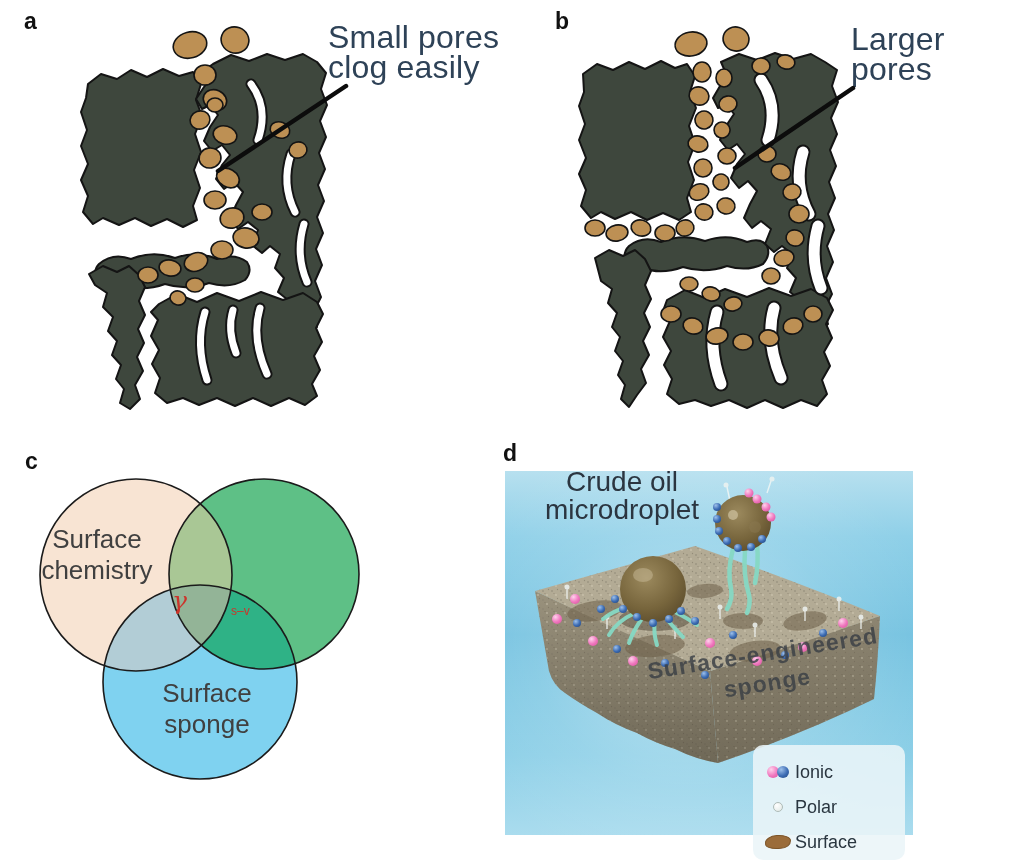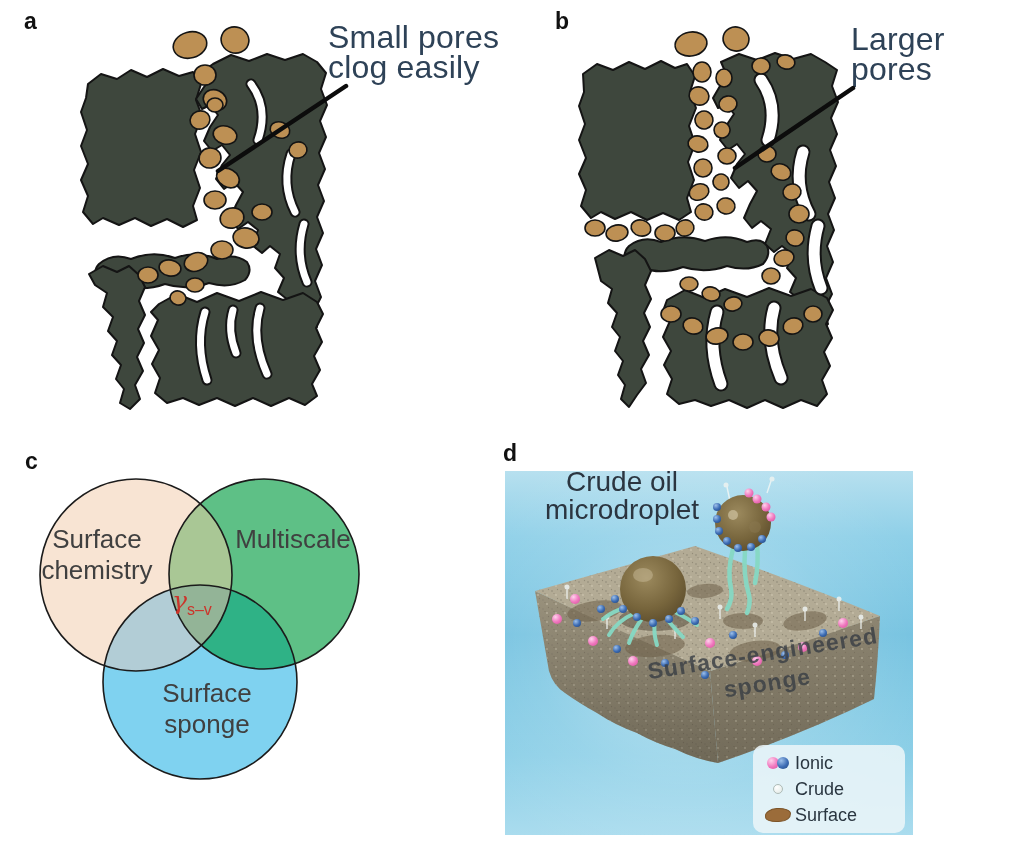--- a/index.html
+++ b/index.html
@@ -11,30 +11,30 @@
   #panel-c{left:20px;top:448px;width:460px;height:420px;}
   #panel-d{left:495px;top:440px;width:531px;height:428px;}
   .panel-letter{position:absolute;font-size:23px;font-weight:bold;color:#111;line-height:1;}
   .annotation{position:absolute;font-size:32px;line-height:30px;color:#2e4257;letter-spacing:.2px;}
   .rock-svg,.venn-svg,.scene-svg{position:absolute;display:block;}
   .arrow-svg{position:absolute;left:0;top:0;width:100%;height:100%;pointer-events:none;}
   
   .venn-label{position:absolute;text-align:center;font-size:26px;line-height:31px;color:#404040;}
   .gamma{position:absolute;color:#cc342b;font-size:25px;font-style:italic;
          font-family:"DejaVu Serif",serif;}
-  .gamma sub{font-size:16px;font-style:normal;font-family:"Liberation Sans",sans-serif;}
+  .gamma sub{font-size:12px;font-style:normal;font-family:"Liberation Sans",sans-serif;margin-left:44px;}
   
   .droplet-label{position:absolute;left:27px;top:28px;width:200px;text-align:center;
                  font-size:28px;line-height:28px;color:#2b3540;font-weight:500;}
   .sponge-label{position:absolute;left:140px;top:198px;width:260px;text-align:center;
                 font-size:23px;line-height:30px;color:#3a3f45;font-weight:bold;opacity:.82;
                 transform:rotate(-9deg);letter-spacing:1px;}
   .legend{position:absolute;left:258px;top:305px;width:152px;padding:5px 8px;
           background:rgba(234,245,248,.88);border-radius:10px;box-sizing:border-box;}
-  .legend-row{display:flex;align-items:center;height:26px;}
+  .legend-row{display:flex;align-items:center;height:26px;margin-top:9px;}
   .legend-icon{width:34px;display:flex;align-items:center;justify-content:center;flex:0 0 34px;}
   .legend-text{font-size:18px;color:#2a3640;}
   .dot{display:inline-block;border-radius:50%;}
   .dot-pink{width:12px;height:12px;background:radial-gradient(circle at 35% 30%,#ffd2ec,#f077be 55%,#d9539f);}
   .dot-blue{width:12px;height:12px;margin-left:-2px;background:radial-gradient(circle at 35% 30%,#9dc0ea,#3c6cb4 55%,#24477e);}
   .dot-polar{width:8px;height:8px;background:radial-gradient(circle at 35% 30%,#ffffff,#dfe8e4);border:1px solid #aebbb7;}
   .blob-organic{display:inline-block;width:24px;height:12px;background:#9b6c3a;border:1px solid #7c5428;
                 border-radius:55% 62% 48% 58%/60% 50% 62% 45%;transform:rotate(-4deg);}
 </style>
 </head>
@@ -211,21 +211,20 @@
           <circle cx="234" cy="111" r="95"></circle>
           <circle cx="170" cy="219" r="97"></circle>
       </g>
     </svg>
 
     <div class="venn-label" style="left:7px;top:76px;width:140px;">
       <div>Surface</div>
       <div>chemistry</div>
     </div>
     <div class="venn-label" style="left:193px;top:76px;width:160px;">
-      <div>Multiscale</div>
     </div>
     <div class="venn-label" style="left:117px;top:230px;width:140px;">
       <div>Surface</div>
       <div>sponge</div>
     </div>
     <div class="gamma" style="left:152px;top:138px;"><span>γ</span><sub>s–v</sub></div>
   </section>
 
   <section class="panel" id="panel-d">
     <div class="panel-letter" style="left:8px;top:2px;">d</div>
@@ -427,21 +426,21 @@
         <span class="legend-icon">
           <span class="dot dot-pink"></span>
           <span class="dot dot-blue"></span>
         </span>
         <span class="legend-text">Ionic</span>
       </div>
       <div class="legend-row">
         <span class="legend-icon">
           <span class="dot dot-polar"></span>
         </span>
-        <span class="legend-text">Crude</span>
+        <span class="legend-text">Polar</span>
       </div>
       <div class="legend-row">
         <span class="legend-icon">
           <span class="blob-organic"></span>
         </span>
         <span class="legend-text">Surface</span>
       </div>
     </div>
   </section>
 

